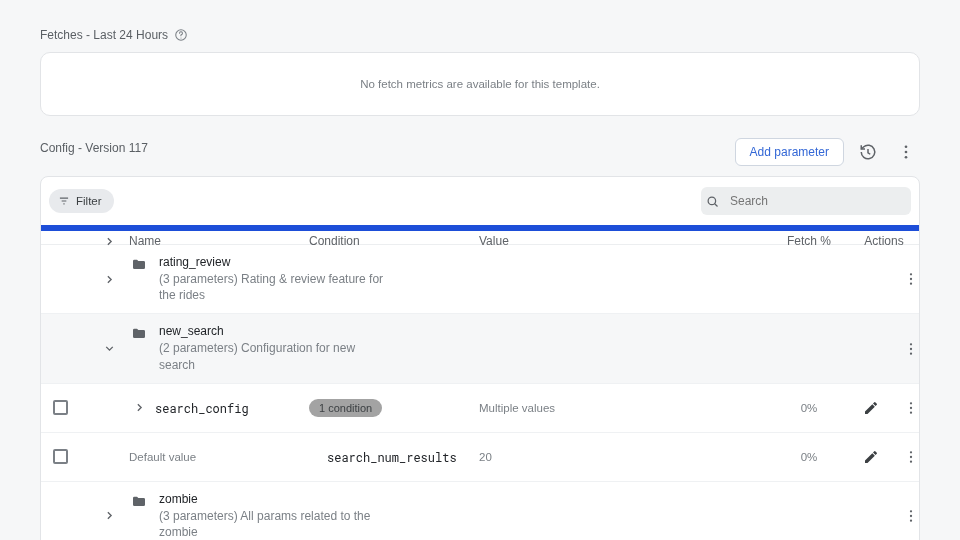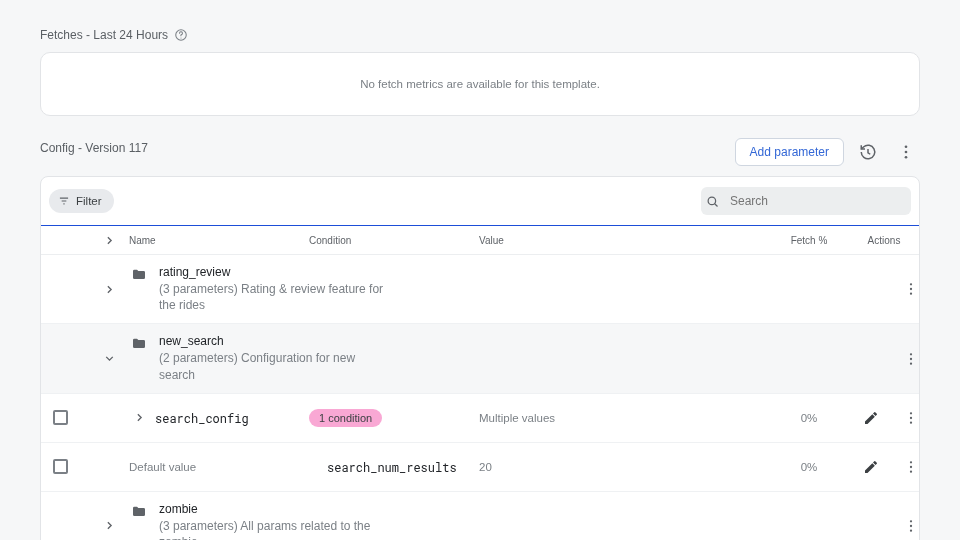--- a/index.html
+++ b/index.html
@@ -88,46 +88,46 @@
   }
   .search input{
     border:0;background:transparent;outline:0;
     font-size:12px; color:#3c4043; flex:1;
   }
   .cols {
     display:grid;
     grid-template-columns:50px 30px 180px 170px 300px 60px 90px;
     align-items:center;
     padding:0 8px;
-    border-top:1px solid #1d4ed8;
+    border-top:6px solid #1d4ed8;
     border-bottom:1px solid #eceef0;
-    height:30px;
+    height:20px;
     color:#5f6368;
-    font-size:10px;
+    font-size:12px;
   }
   .row {
     display:grid;
     grid-template-columns:50px 30px 180px 170px 300px 60px 90px;
     align-items:center;
     padding:10px 8px;
     border-bottom:1px solid #eff1f3;
     min-height:50px;
   }
   .row.expanded{ background:#f6f7f8; }
   .row.child{ background:#fff; min-height:44px; }
   .row .desc { font-size:12px; color:#7b8086; line-height:1.35; margin-top:2px; }
   .row .cell-name { overflow:hidden; }
   .name-link{ color:#212428; font-size:12px; }
   .name-code{ font-family:"Roboto Mono","SFMono-Regular",Consolas,monospace; font-size:12px; color:#212428; }
   .folder, .chev{
     width:20px;height:20px; color:#5f6368; display:flex;align-items:center;justify-content:center;
   }
   .chev{ cursor:pointer }
   .cond-chip{
-    background:#f9a8d4;border-radius:14px;padding:3px 10px;font-size:11px;color:#3c4043;display:inline-block;
+    background:#a3a3a3;border-radius:14px;padding:3px 10px;font-size:11px;color:#3c4043;display:inline-block;
   }
   .center{ text-align:center }
   .actions-cell{ display:flex;justify-content:flex-end; gap:12px; padding-right:4px; }
   .checkbox {
     width:15px;height:15px;border:2px solid #7b8086;border-radius:2px;cursor:pointer;
     margin-left:4px;
   }
   svg{display:block}
 </style>
 </head>

